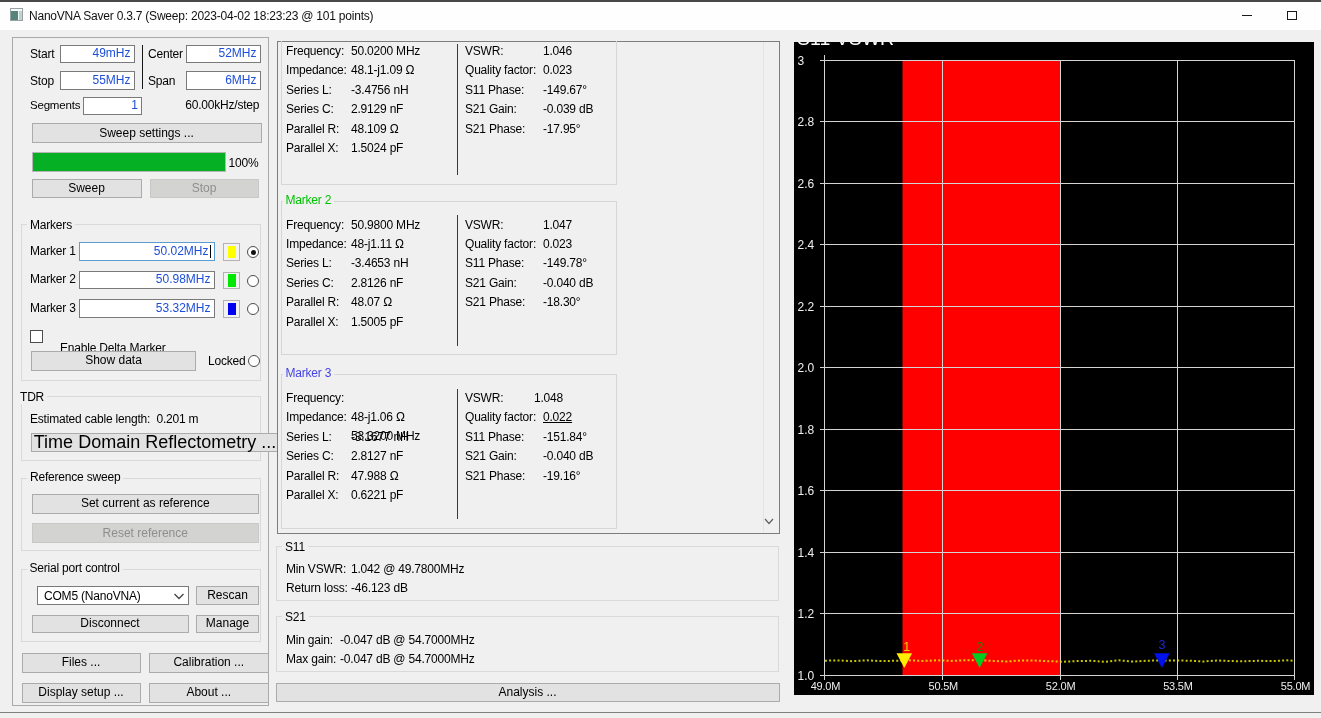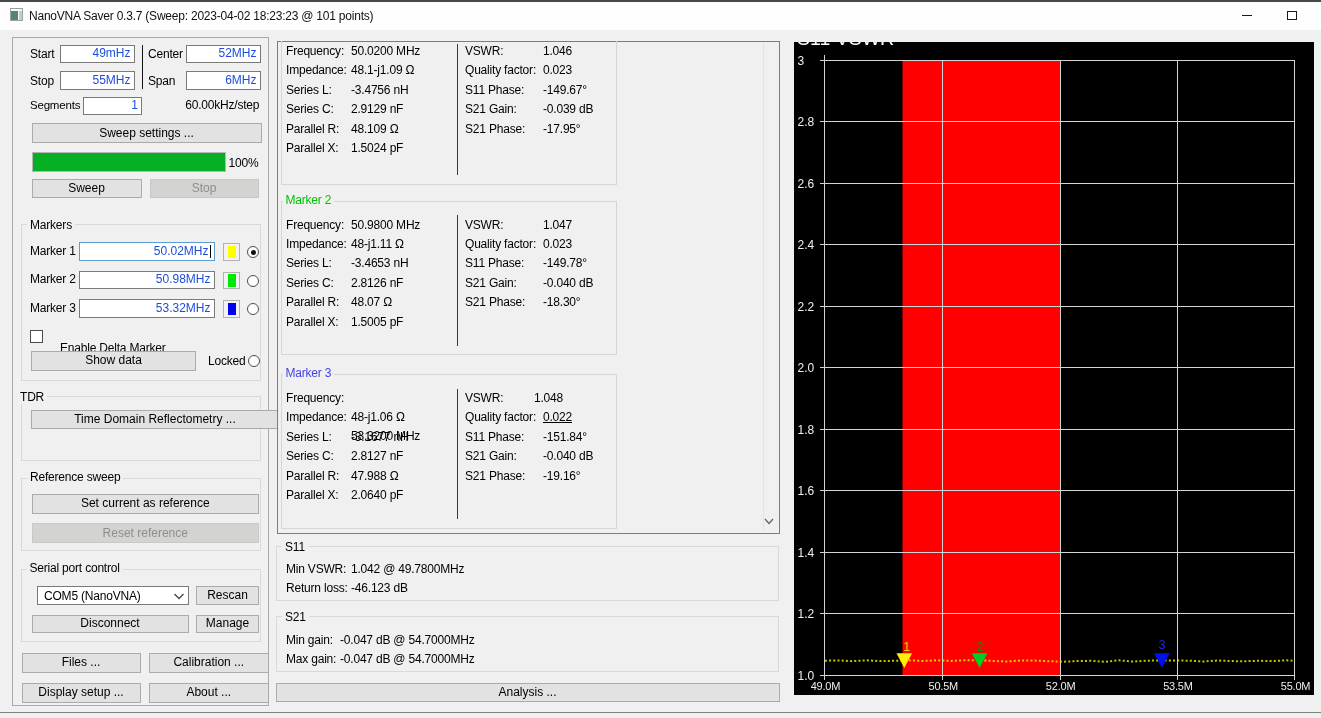--- a/index.html
+++ b/index.html
@@ -62,21 +62,21 @@
 <div class="a" style="left:247.2px;top:274.5px;width:12px;height:12px;border:1px solid #4c4c4c;border-radius:50%;background:#fff"></div>
 <div class="a" style="left:247.2px;top:303px;width:12px;height:12px;border:1px solid #4c4c4c;border-radius:50%;background:#fff"></div>
 <div class="a" style="left:30px;top:329.5px;width:13px;height:13px;border:1px solid #4c4c4c;background:#fff"></div>
 <div class="lb" style="left:48px;top:341px;margin-left:12px;">Enable Delta Marker</div>
 <div class="btn" style="left:31px;top:350.5px;width:165px;height:20px;font-size:12px">Show data</div>
 <div class="lb" style="left:208px;top:353.8px;">Locked</div>
 <div class="a" style="left:248px;top:354.5px;width:12px;height:12px;border:1px solid #4c4c4c;border-radius:50%;background:#fff"></div>
 <div class="grp" style="left:21px;top:395.5px;width:240px;height:65px"></div>
 <div class="glb" style="left:17px;top:389.8px">TDR</div>
 <div class="lb" style="left:30px;top:411.6px;">Estimated cable length:&nbsp; 0.201 m</div>
-<div class="btn" style="left:31px;top:410px;width:248px;height:18.5px;font-size:12px">Time Domain Reflectometry ...</div>
+<div class="btn" style="left:31px;top:433px;width:248px;height:18.5px;font-size:18px">Time Domain Reflectometry ...</div>
 <div class="grp" style="left:21px;top:477.5px;width:240px;height:73px"></div>
 <div class="glb" style="left:27px;top:470.4px">Reference sweep</div>
 <div class="btn" style="left:31.5px;top:493.5px;width:227.5px;height:20px;font-size:12px">Set current as reference</div>
 <div class="btn dis" style="left:31.5px;top:523px;width:227.5px;height:20px;font-size:12px">Reset reference</div>
 <div class="grp" style="left:21px;top:569px;width:240px;height:72.5px"></div>
 <div class="glb" style="left:26.5px;top:560.9px">Serial port control</div>
 <div class="a" style="left:37px;top:585.5px;width:151.5px;height:19.5px;border:1px solid #7a7a7a;background:#fff">
     <div class="lb" style="left:6px;top:2.5px">COM5 (NanoVNA)</div>
     <svg class="a" style="left:135px;top:5.5px" width="12" height="9" viewBox="0 0 12 9">
       <polyline points="1.5,2 6,6.5 10.5,2" fill="none" stroke="#444" stroke-width="1.3"></polyline>
@@ -161,21 +161,21 @@
 <div class="lb" style="left:543px;top:429.8px;">-151.84°</div>
 <div class="lb" style="left:286px;top:449.2px;">Series C:</div>
 <div class="lb" style="left:351px;top:449.2px;">2.8127 nF</div>
 <div class="lb" style="left:465px;top:449.2px;">S21 Gain:</div>
 <div class="lb" style="left:543px;top:449.2px;">-0.040 dB</div>
 <div class="lb" style="left:286px;top:468.6px;">Parallel R:</div>
 <div class="lb" style="left:351px;top:468.6px;">47.988 Ω</div>
 <div class="lb" style="left:465px;top:468.6px;">S21 Phase:</div>
 <div class="lb" style="left:543px;top:468.6px;">-19.16°</div>
 <div class="lb" style="left:286px;top:488px;">Parallel X:</div>
-<div class="lb" style="left:351px;top:488px;">2.0640 pF</div>
+<div class="lb" style="left:351px;top:488px;">0.6221 pF</div>
 <div class="grp" style="left:275.5px;top:545.5px;width:503.5px;height:55px"></div>
 <div class="glb" style="left:282px;top:539.9px">S11</div>
 <div class="lb" style="left:286px;top:562.3px;">Min VSWR:</div>
 <div class="lb" style="left:351px;top:562.3px;">1.042 @ 49.7800MHz</div>
 <div class="lb" style="left:286px;top:580.8px;">Return loss:</div>
 <div class="lb" style="left:351px;top:580.8px;">-46.123 dB</div>
 <div class="grp" style="left:275.5px;top:615.9px;width:503.5px;height:56.5px"></div>
 <div class="glb" style="left:282px;top:610.3px">S21</div>
 <div class="lb" style="left:286px;top:633px;">Min gain:</div>
 <div class="lb" style="left:340px;top:633px;">-0.047 dB @ 54.7000MHz</div>

